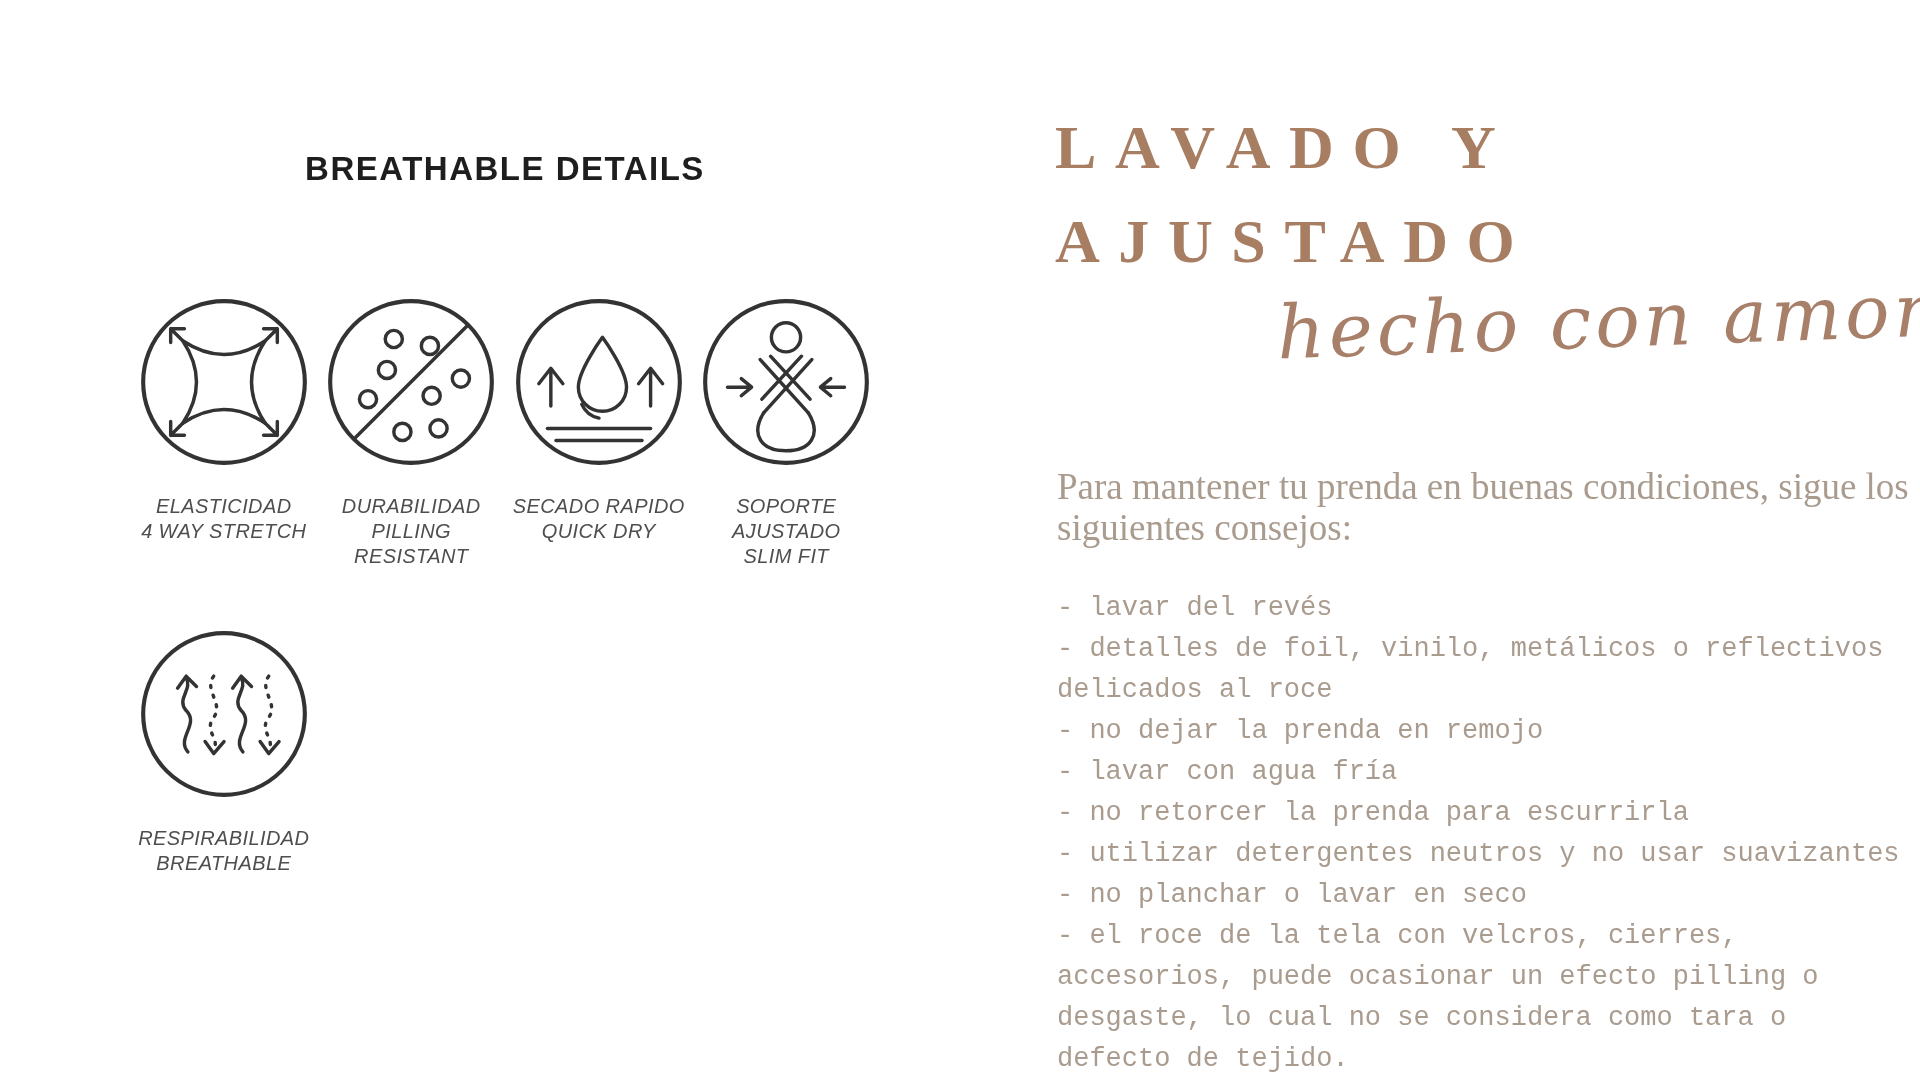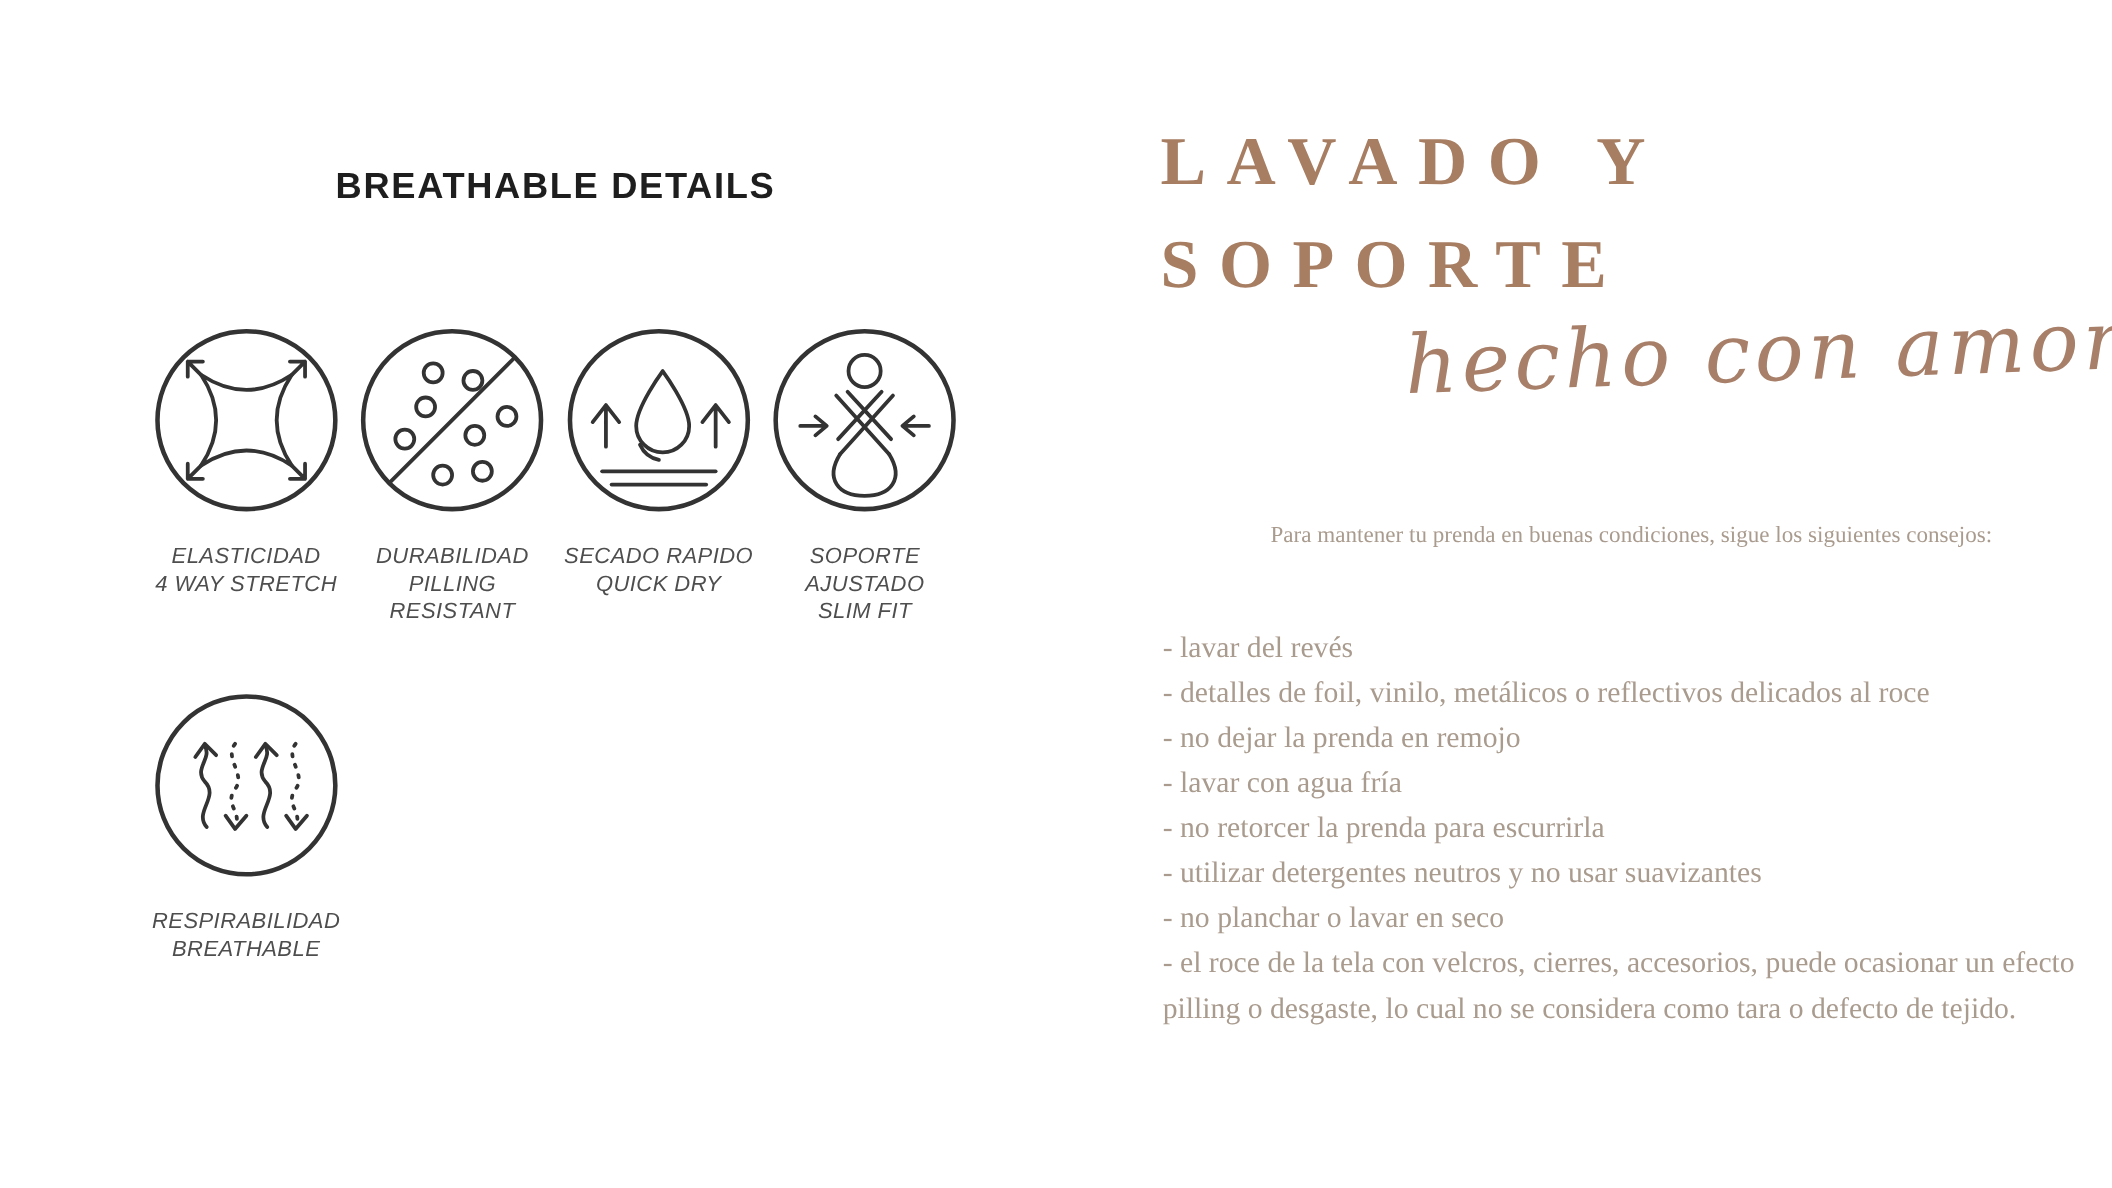--- a/index.html
+++ b/index.html
@@ -37,27 +37,26 @@
     white-space:nowrap;
   }
   .care-script{
     position:absolute; top:278px; left:222px;
     font-family:"DejaVu Serif", serif; font-style:italic;
     font-size:74px; color:#a8806a; letter-spacing:4px;
     transform:rotate(-2deg); white-space:nowrap;
   }
   .care-intro{
     position:absolute; top:466px; left:2px; width:852px;
-    font-family:"Liberation Serif", serif; font-size:21px; line-height:41px;
+    font-family:"Liberation Serif", serif; font-size:37px; line-height:41px;
     color:#a99b8e;
-    text-align:center;
   }
   .care-tips{
-    position:absolute; top:568px; left:2px; width:856px;
-    font-family:Liberation Serif, serif; font-size:27px; line-height:41px;
+    position:absolute; top:588px; left:2px; width:856px;
+    font-family:Liberation Mono, monospace; font-size:27px; line-height:41px;
     color:#a99b8e; list-style:none;
   }
 </style>
 </head>
 <body>
 
 <div class="perf-title">BREATHABLE DETAILS</div>
 
 <div class="perf-grid">
 
@@ -146,21 +145,21 @@
       <div>RESPIRABILIDAD</div>
       <div>BREATHABLE</div>
     </div>
   </div>
 
 </div>
 
 <div class="care">
   <div class="care-title">
     <div>LAVADO Y</div>
-    <div>SOPORTE</div>
+    <div>AJUSTADO</div>
   </div>
 
   <div class="care-script">hecho con amor</div>
 
   <p class="care-intro">Para mantener tu prenda en buenas condiciones, sigue los siguientes consejos:</p>
 
   <ul class="care-tips">
     <li>- lavar del revés</li>
     <li>- detalles de foil, vinilo, metálicos o reflectivos delicados al roce</li>
     <li>- no dejar la prenda en remojo</li>

